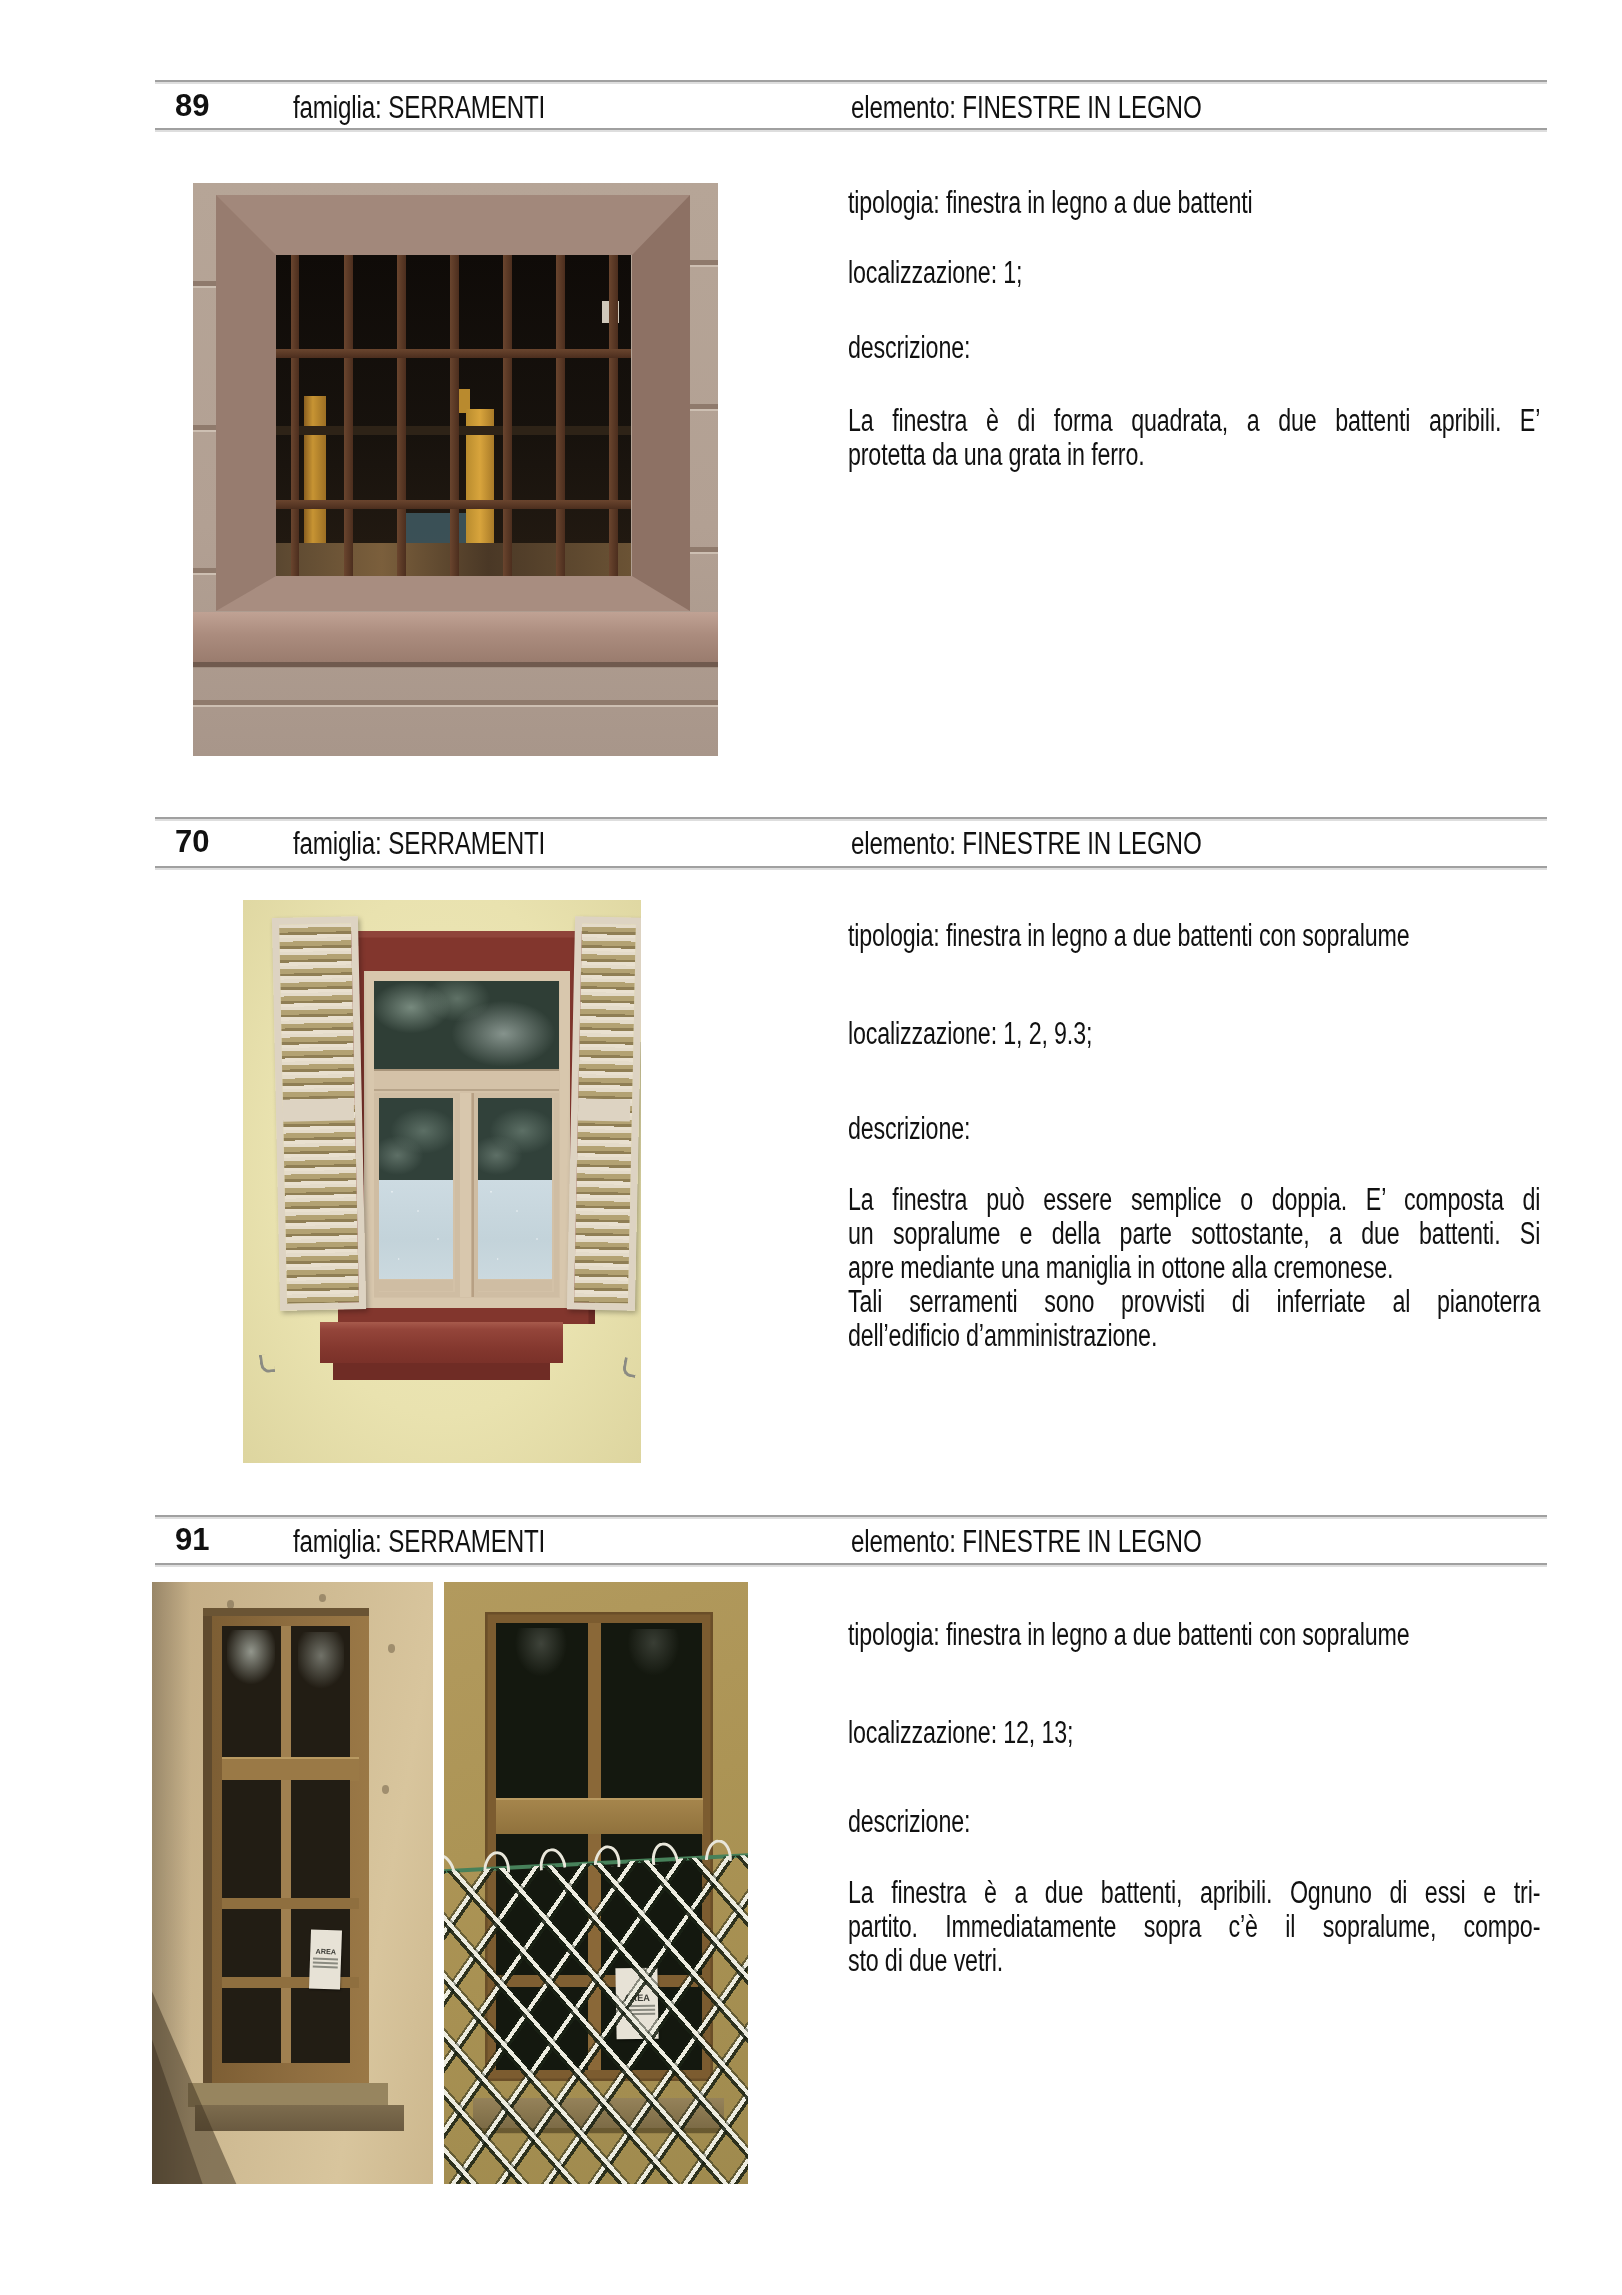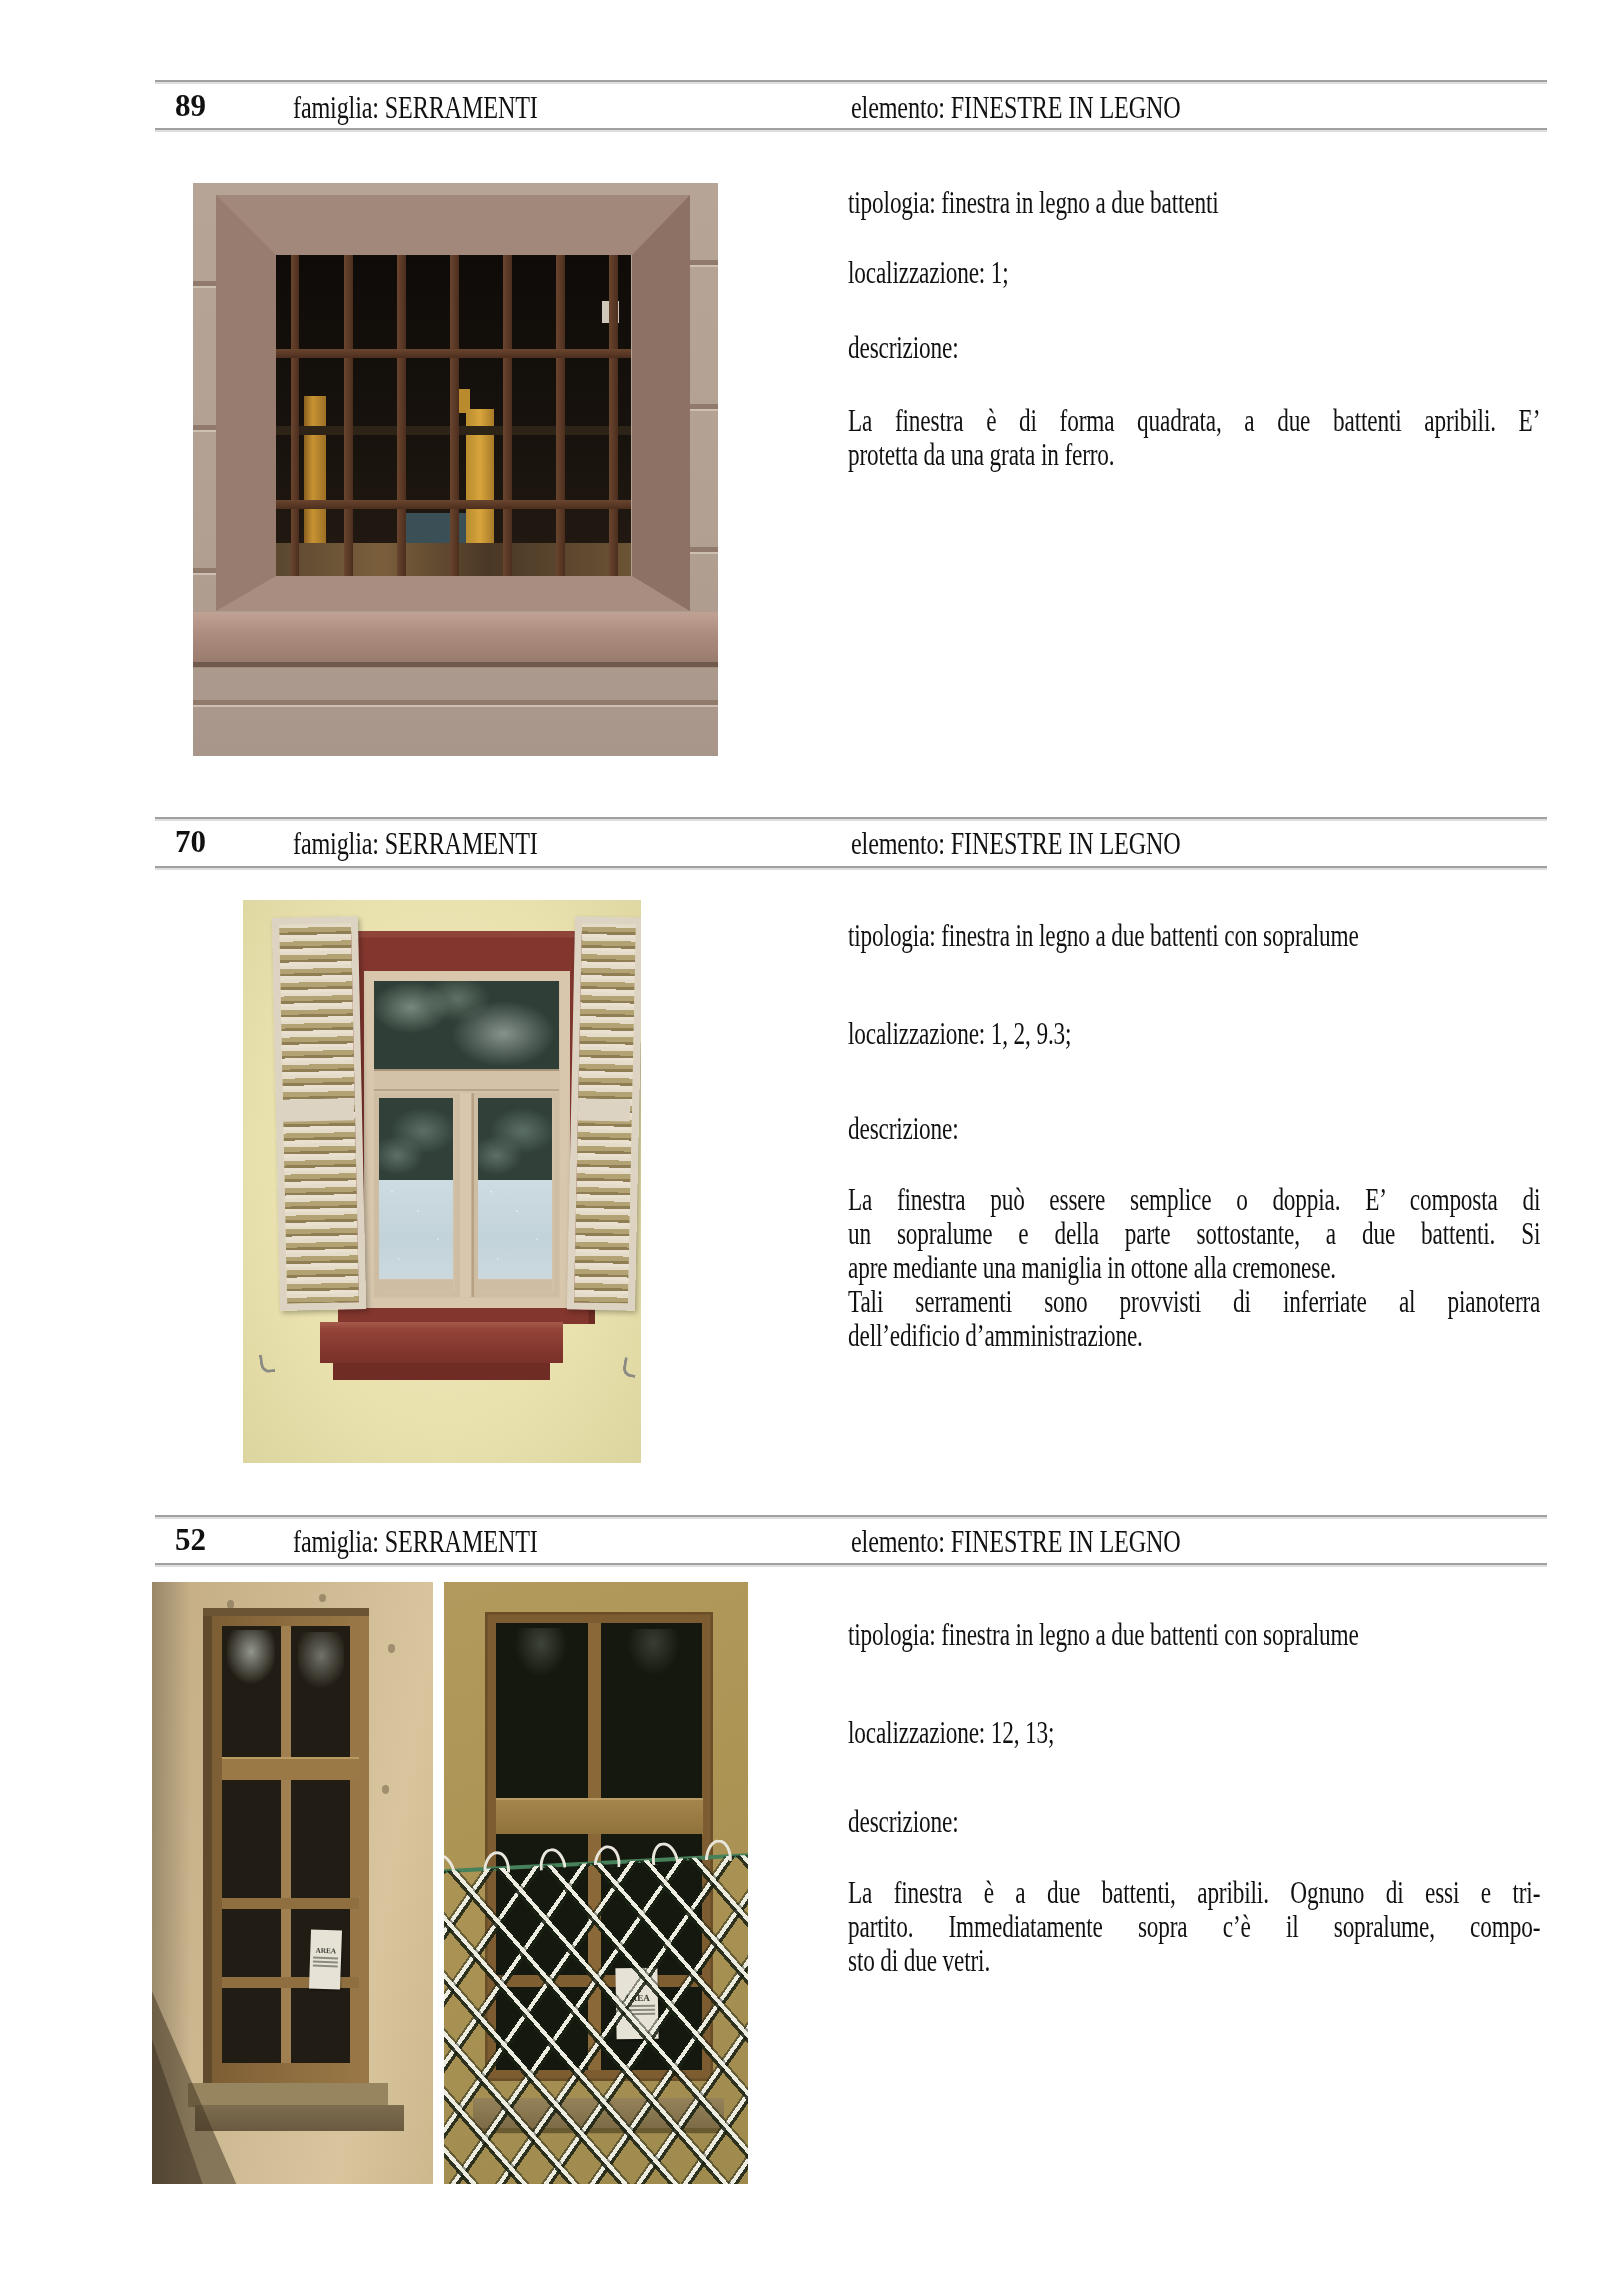--- a/index.html
+++ b/index.html
@@ -1,17 +1,17 @@
 <!DOCTYPE html>
 <html style="font-size:10.5px"><head>
 <meta charset="utf-8">
 <style>
   html,body{margin:0;padding:0;background:#ffffff;}
   .page{position:relative;width:1623px;height:2295px;background:#ffffff;overflow:hidden;
-        font-family:Liberation Serif, serif;color:#111;}
+        font-family:Liberation Sans, sans-serif;color:#111;}
   
   .rule{position:absolute;left:155px;width:1392px;height:2px;background:#a0a0a0;box-shadow:0 2px 0 #dedede;}
   .secnum{position:absolute;left:175px;font-size:31px;font-weight:700;line-height:37px;white-space:nowrap;}
   .hlabel{position:absolute;font-size:31px;line-height:37px;white-space:nowrap;
           transform:scaleX(.78);transform-origin:0 0;letter-spacing:-0.2px;}
   .fam{left:293px;} .ele{left:851px;}
   
   .tline{position:absolute;left:848px;width:923px;font-size:31px;line-height:34px;white-space:nowrap;
          transform:scaleX(.75);transform-origin:0 0;letter-spacing:-0.2px;}
   .para{position:absolute;left:848px;width:923px;font-size:31px;line-height:34px;
@@ -211,21 +211,21 @@
   <div class="tline" style="top:1112px">descrizione:</div>
   <div class="para" style="top:1183px">
       <div class="pline just">La finestra può essere semplice o doppia. E’ composta di</div>
       <div class="pline just">un sopralume e della parte sottostante, a due battenti. Si</div>
       <div class="pline">apre mediante una maniglia in ottone alla cremonese.</div>
       <div class="pline just">Tali serramenti sono provvisti di inferriate al pianoterra</div>
       <div class="pline">dell’edificio d’amministrazione.</div>
     </div>
 
   <div class="rule" style="top:1515px"></div>
-  <div class="secnum" style="top:1521px">52</div>
+  <div class="secnum" style="top:1521px">91</div>
   <div class="hlabel fam" style="top:1523px">famiglia: SERRAMENTI</div>
   <div class="hlabel ele" style="top:1523px">elemento: FINESTRE IN LEGNO</div>
   <div class="rule" style="top:1563px"></div>
 
   <div class="ph ph91a">
     <div class="shadeL"></div>
     <div class="mark" style="left:75px;top:18.3px"></div>
     <div class="mark" style="left:167px;top:11.8px"></div>
     <div class="mark" style="left:236px;top:62px"></div>
     <div class="mark" style="left:230px;top:203px"></div>

